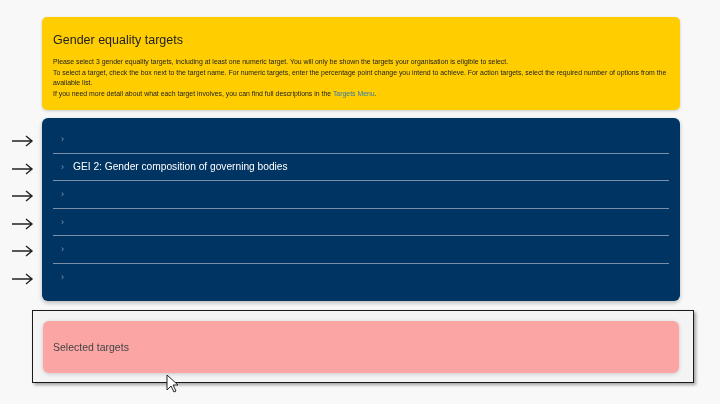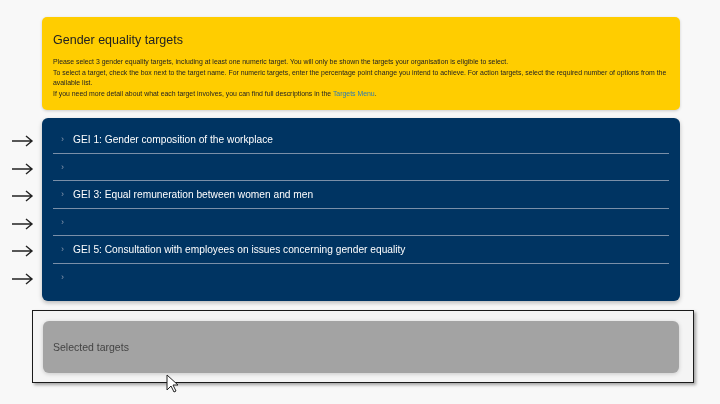--- a/index.html
+++ b/index.html
@@ -39,21 +39,21 @@
     }
 
     .outer-frame {
       position: absolute; left: 32px; top: 310px; width: 662px; height: 73px;
       border: 1px solid #1a1a1a;
       box-shadow: 2px 2px 3px rgba(0,0,0,0.35);
       background: #f4f4f4;
     }
     .selected-panel {
       position: absolute; left: 43px; top: 321px; width: 636px; height: 52px;
-      background: #a3a3a3; border-radius: 6px;
+      background: #fca5a5; border-radius: 6px;
       box-shadow: 0 1px 4px rgba(0,0,0,0.18);
       padding-left: 10px; display: flex; align-items: center;
       font-size: 10.5px; color: #444;
     }
     .cursor { position: absolute; left: 166px; top: 374px; width: 14px; height: 20px; }
   </style>
 </head>
 <body>
 
 <div class="info-panel">
@@ -61,35 +61,33 @@
   <div class="info-text">
     <div>Please select 3 gender equality targets, including at least one numeric target. You will only be shown the targets your organisation is eligible to select.</div>
     <div>To select a target, check the box next to the target name. For numeric targets, enter the percentage point change you intend to achieve. For action targets, select the required number of options from the available list.</div>
     <div><span>If you need more detail about what each target involves, you can find full descriptions in the </span><a class="info-link" href="#">Targets Menu</a><span>.</span></div>
   </div>
 </div>
 
 <div class="targets-panel">
   <div class="target-row">
     <span class="chev">›</span>
-    <span>GEI 1: Gender composition of the workplace</span>
+  </div>
+  <div class="target-row">
+    <span class="chev">›</span>
+    <span>GEI 2: Gender composition of governing bodies</span>
   </div>
   <div class="target-row">
     <span class="chev">›</span>
   </div>
   <div class="target-row">
     <span class="chev">›</span>
-    <span>GEI 3: Equal remuneration between women and men</span>
   </div>
   <div class="target-row">
     <span class="chev">›</span>
-  </div>
-  <div class="target-row">
-    <span class="chev">›</span>
-    <span>GEI 5: Consultation with employees on issues concerning gender equality</span>
   </div>
   <div class="target-row">
     <span class="chev">›</span>
   </div>
 </div>
 
 <svg class="arrow" style="top:135px" viewBox="0 0 22 12">
     <path d="M0 6 H20 M14 1 L20 6 L14 11" stroke="#222" stroke-width="1.4" fill="none"></path>
   </svg>
 <svg class="arrow" style="top:163px" viewBox="0 0 22 12">

